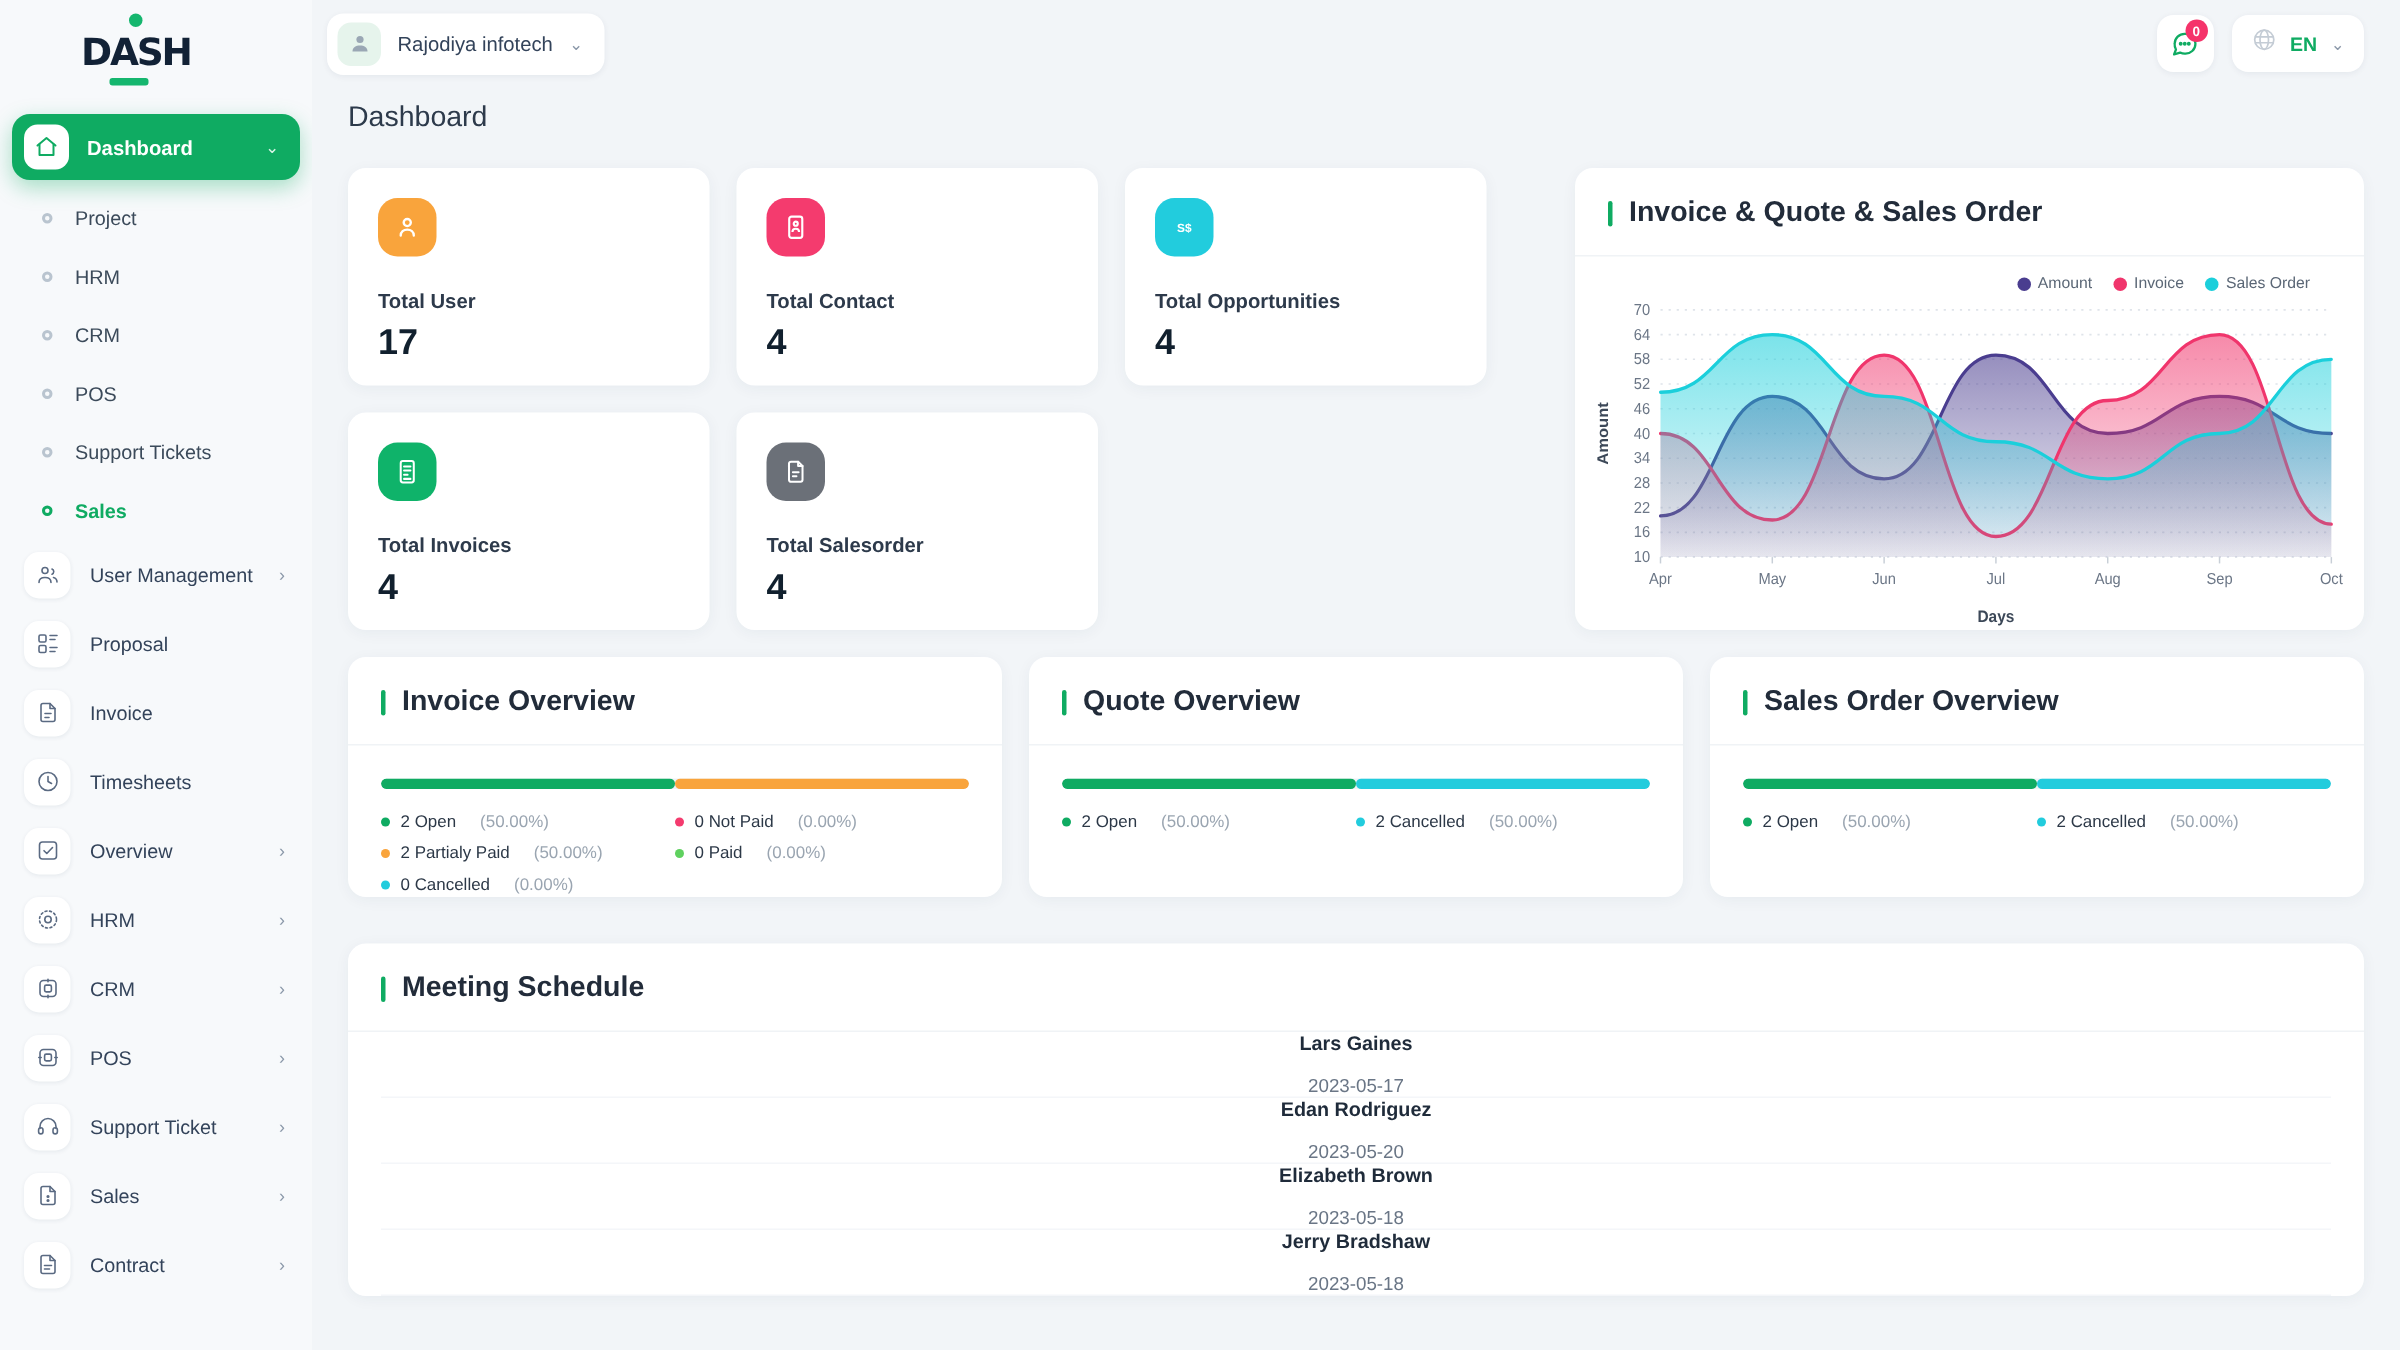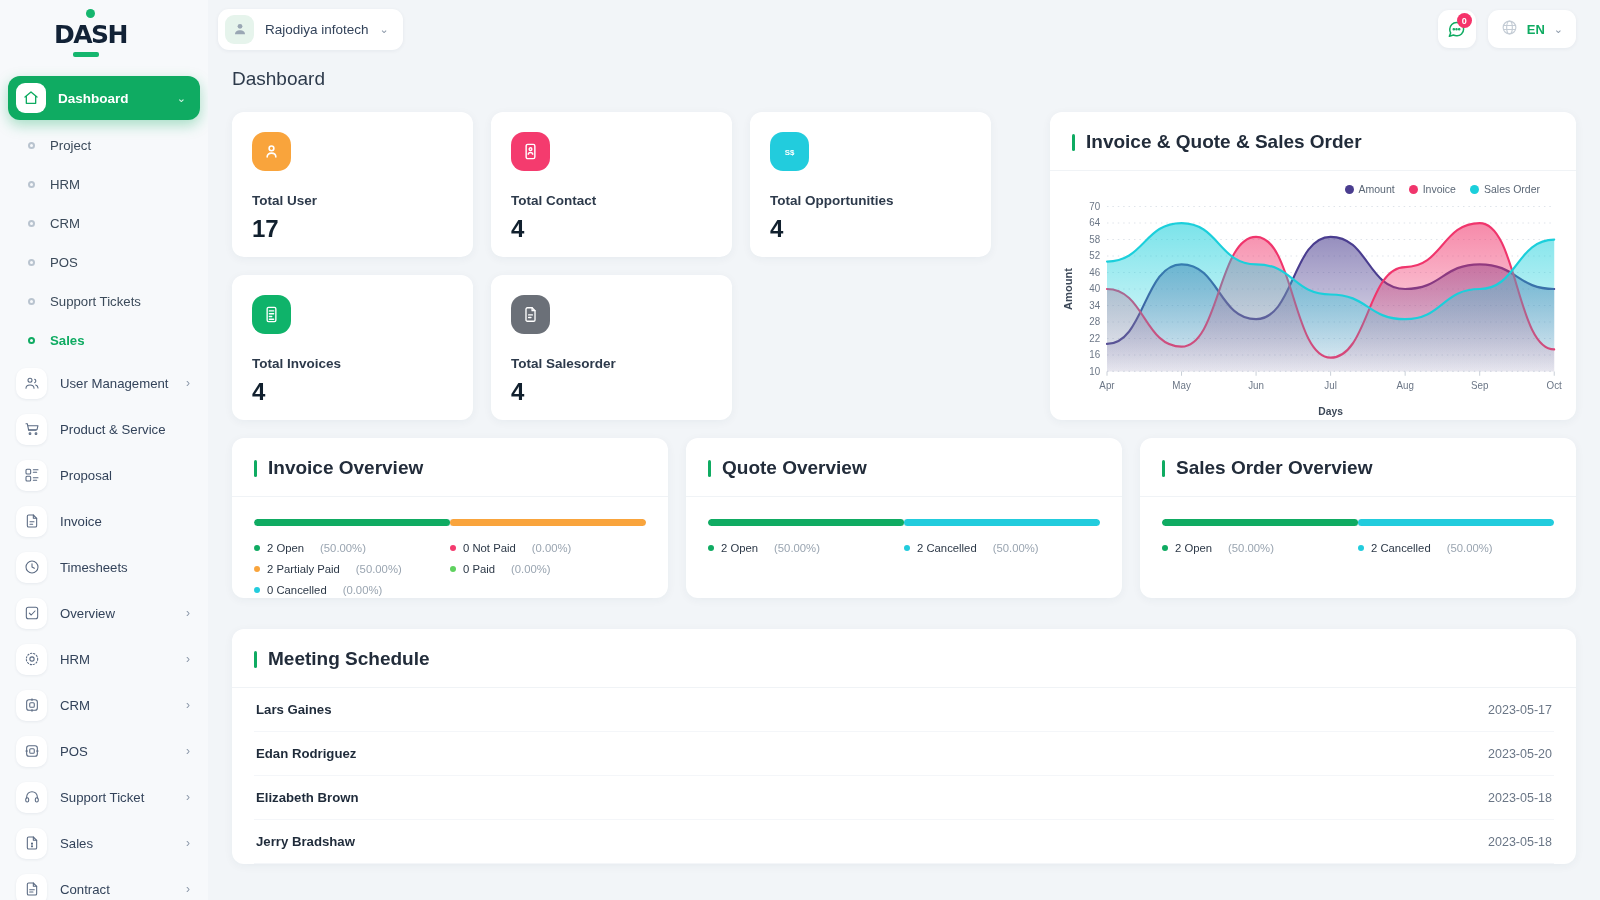--- a/index.html
+++ b/index.html
@@ -133,21 +133,21 @@
   .lrow { display: flex; align-items: center; font-size: 11.3px; color: #2c3847; margin-bottom: 9px; }
   .lrow i { width: 6px; height: 6px; border-radius: 50%; margin-right: 7px; flex:0 0 6px;}
   .lrow .pct { color: #9aa5b1; margin-left: 16px; }
   .two-col .lrow { width: 50%; }
   .one-col .lrow { width: 50%; }
 
   .meet-card { margin-top: 31px; }
   .meet-body { padding: 0 22px; }
   .meet-row {
     display: flex; align-items: center; justify-content: space-between;
-    height: 44px; border-bottom: 1px solid #f4f6f9; padding: 0 2px;
+    height: 44px; border-bottom: 1px solid #f4f6f9; padding: 0 2px; flex-direction: column;
   }
   .meet-name { font-size: 13.2px; color: #1f2b3a; font-weight: 700; }
   .meet-date { font-size: 12.5px; color: #6a7686; }
 
   svg.line-chart { width: 100%; height: 100%; display: block; }
   .axis-lbl { font-size: 10px; fill: #6b7686; font-family: "Liberation Sans", sans-serif; }
   .axis-title { font-size: 10.5px; fill: #3c4858; font-weight: 700; font-family: "Liberation Sans", sans-serif; }
 </style>
 </head>
 <body>
@@ -202,32 +202,20 @@
       <div class="mainitem">
         <span class="mi-icon">
           <svg viewBox="0 0 24 24" fill="none" stroke="#5a6a82" stroke-width="1.6" stroke-linecap="round" stroke-linejoin="round">
             <circle cx="9" cy="8" r="3"></circle>
             <path d="M3 20c0-3.3 2.7-5 6-5s6 1.7 6 5"></path>
             <path d="M16 6.5a2.8 2.8 0 0 1 0 5.2M17.5 15c2 .6 3.5 2 3.5 4.5"></path>
           </svg>
         </span>
     <span class="ml">User Management</span>
     <span class="mchev">›</span>
-      </div>
-      <div class="mainitem">
-        <span class="mi-icon">
-          <svg viewBox="0 0 24 24" fill="none" stroke="#5a6a82" stroke-width="1.6" stroke-linecap="round" stroke-linejoin="round">
-            <path d="M3 4h2l2 10h11"></path>
-            <path d="M6 7h15l-1.5 6H7"></path>
-            <circle cx="9" cy="19" r="1.3"></circle>
-            <circle cx="18" cy="19" r="1.3"></circle>
-          </svg>
-        </span>
-    <span class="ml">Product &amp; Service</span>
-    <span class="mchev"></span>
       </div>
       <div class="mainitem">
         <span class="mi-icon">
           <svg viewBox="0 0 24 24" fill="none" stroke="#5a6a82" stroke-width="1.6" stroke-linecap="round" stroke-linejoin="round">
             <rect x="3" y="3.5" width="7" height="7" rx="1.5"></rect>
             <rect x="3" y="14" width="7" height="7" rx="1.5"></rect>
             <path d="M14 4h7M14 8h5M14 16h7M14 20h5"></path>
           </svg>
         </span>
     <span class="ml">Proposal</span>

